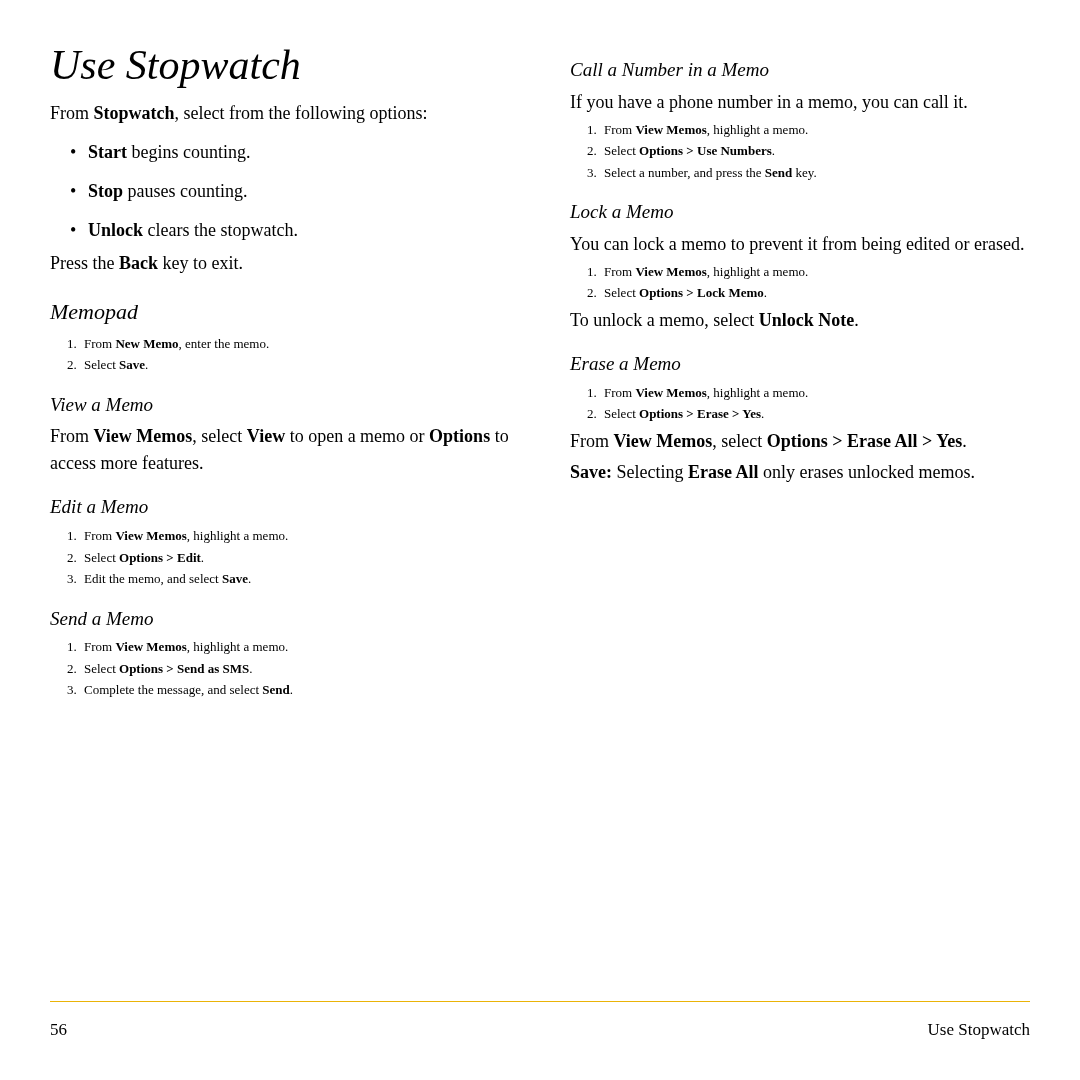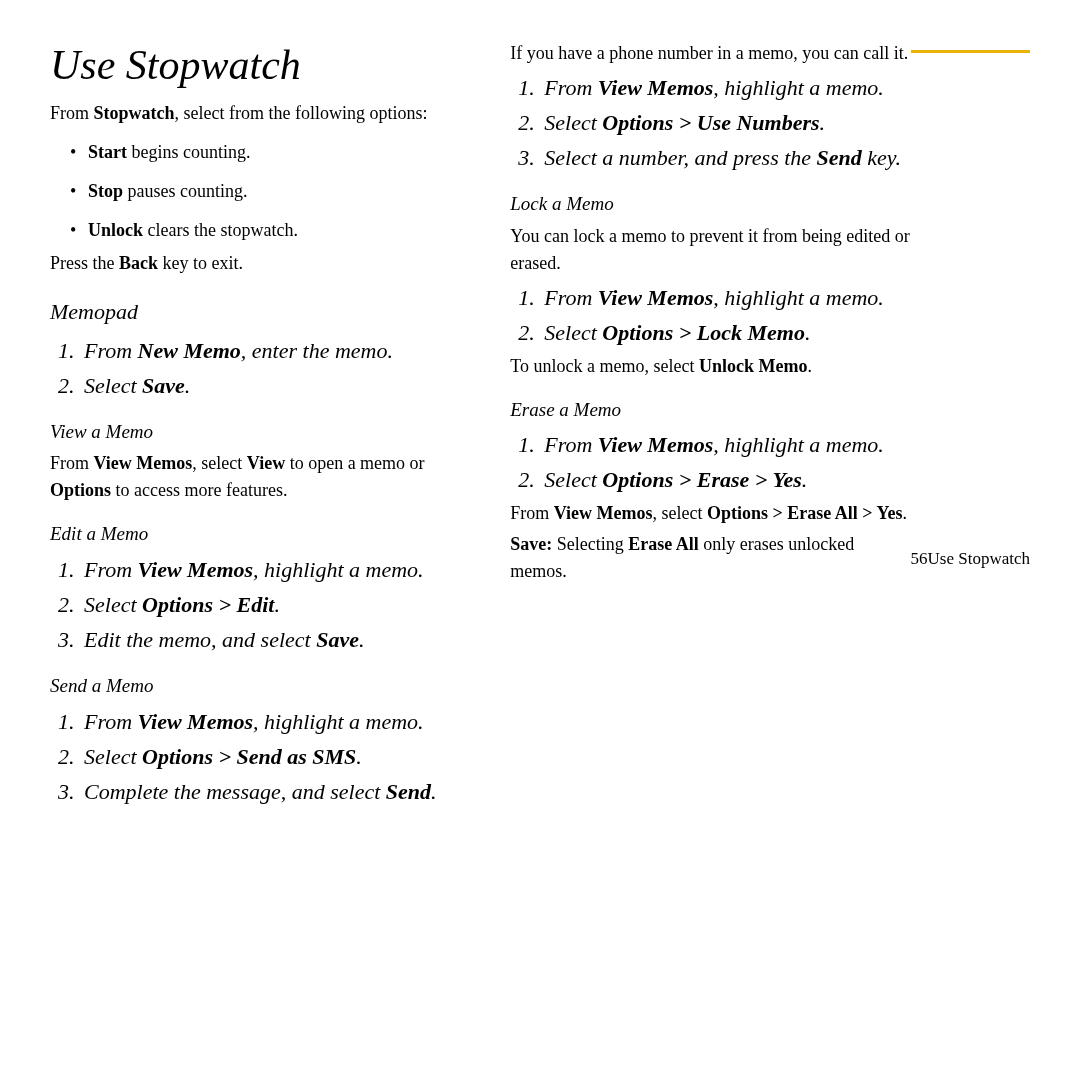--- a/index.html
+++ b/index.html
@@ -16,21 +16,21 @@
       font-size: 18px;
       color: #000000;
       overflow: hidden;
     }
 
     .page {
       width: 1080px;
       height: 1080px;
       padding: 40px 50px 40px 50px;
       display: flex;
-      flex-direction: row;
+      flex-direction: column;
       position: relative;
     }
 
     .content-area {
       display: flex;
       flex-direction: row;
       gap: 40px;
       flex: 1;
     }
 
@@ -96,33 +96,32 @@
       position: absolute;
       left: 0;
     }
 
     ol.numbered-list {
       padding-left: 30px;
       margin-bottom: 4px;
     }
 
     ol.numbered-list li {
-      font-size: 22px;
+      font-size: 13px;
       line-height: 1.5;
       margin-bottom: 2px;
       padding-left: 4px;
-      font-style: italic;
     }
 
     .footer {
       display: flex;
       justify-content: space-between;
       align-items: center;
-      border-top: 3px solid #eab308;
-      padding-top: 24px;
+      border-top: 1px solid #eab308;
+      padding-top: 18px;
       margin-top: 10px;
     }
 
     .footer-page {
       font-size: 17px;
     }
 
     .footer-title {
       font-size: 17px;
     }
@@ -174,34 +173,35 @@
       <ol class="numbered-list">
         <li>From <b>View Memos</b>, highlight a memo.</li>
         <li>Select <b>Options &gt; Send as SMS</b>.</li>
         <li>Complete the message, and select <b>Send</b>.</li>
       </ol>
 
     </div>
 
     <div class="right-column">
 
+      <h3 class="sub-title">Call a Number in a Memo</h3>
       <p>If you have a phone number in a memo, you can call it.</p>
       <ol class="numbered-list">
         <li>From <b>View Memos</b>, highlight a memo.</li>
         <li>Select <b>Options &gt; Use Numbers</b>.</li>
         <li>Select a number, and press the <b>Send</b> key.</li>
       </ol>
 
       <h3 class="sub-title">Lock a Memo</h3>
       <p>You can lock a memo to prevent it from being edited or erased.</p>
       <ol class="numbered-list">
         <li>From <b>View Memos</b>, highlight a memo.</li>
         <li>Select <b>Options &gt; Lock Memo</b>.</li>
       </ol>
-      <p>To unlock a memo, select <b>Unlock Memo</b>.</p>
+      <p>To unlock a memo, select <b>Unlock Note</b>.</p>
 
       <h3 class="sub-title">Erase a Memo</h3>
       <ol class="numbered-list">
         <li>From <b>View Memos</b>, highlight a memo.</li>
         <li>Select <b>Options &gt; Erase &gt; Yes</b>.</li>
       </ol>
 
       <p>From <b>View Memos</b>, select <b>Options &gt; Erase All &gt; Yes</b>.</p>
       <p><b>Save:</b> Selecting <b>Erase All</b> only erases unlocked memos.</p>
 

